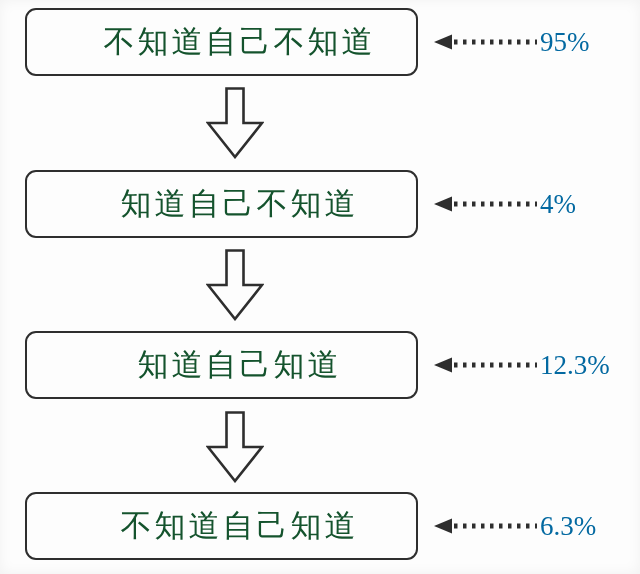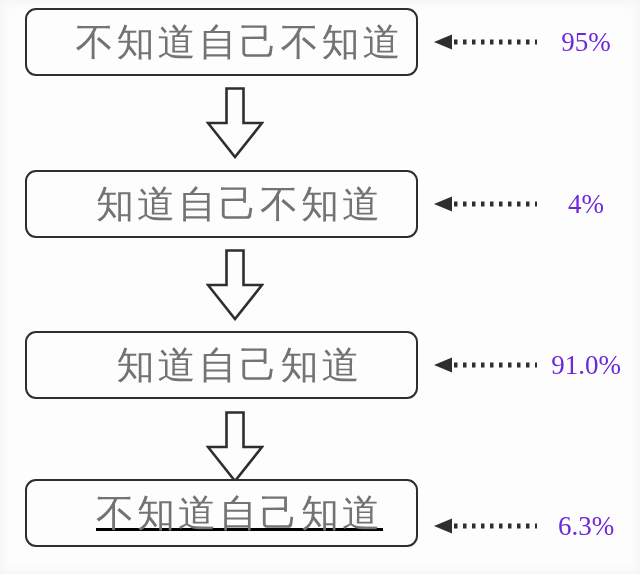--- a/index.html
+++ b/index.html
@@ -20,46 +20,45 @@
     border: 2.5px solid #2e2e2e;
     border-radius: 11px;
     background: #fdfdfd;
     display: flex;
     align-items: center;
     justify-content: center;
     box-sizing: border-box;
     padding-left: 36px;
   }
   .flow-box .box-label {
-    font-size: 38px;
+    font-size: 31px;
     letter-spacing: 3px;
-    color: #737373;
+    color: #14532d;
     white-space: nowrap;
   }
   .down-arrow {
     position: absolute;
     left: 206px;
     width: 58px;
     height: 72px;
   }
   .dotted-arrow {
     position: absolute;
     left: 433px;
     width: 106px;
     height: 18px;
   }
   .percent-label {
     position: absolute;
     left: 540px;
     width: 92px;
     height: 34px;
     line-height: 34px;
-    text-align: center;
     font-size: 27px;
-    color: #6d28d9;
+    color: #0369a1;
   }
   svg { display: block; }
 </style>
 </head>
 <body>
 
 <div class="canvas">
 
   <div class="flow-box" style="top:8px;">
     <span class="box-label">不知道自己不知道</span>
@@ -87,27 +86,27 @@
     <path d="M20.5 1.5 L37.5 1.5 L37.5 36 L56 36 L29 70 L2 36 L20.5 36 Z" fill="#fdfdfd" stroke="#2e2e2e" stroke-width="2.6" stroke-linejoin="miter"></path>
   </svg>
 
   <div class="flow-box" style="top:331px;text-align:center;">
     <span class="box-label">知道自己知道</span>
   </div>
   <svg class="dotted-arrow" style="top:356px;" viewBox="0 0 106 18">
     <polygon points="1,9 19,1.5 19,16.5" fill="#2e2e2e"></polygon>
     <line x1="21" y1="9" x2="104" y2="9" stroke="#2e2e2e" stroke-width="5" stroke-dasharray="3.5 5.5"></line>
   </svg>
-  <div class="percent-label" style="top:348px;">91.0%</div>
+  <div class="percent-label" style="top:348px;">12.3%</div>
 
   <svg class="down-arrow" style="top:411px;" viewBox="0 0 58 72">
     <path d="M20.5 1.5 L37.5 1.5 L37.5 36 L56 36 L29 70 L2 36 L20.5 36 Z" fill="#fdfdfd" stroke="#2e2e2e" stroke-width="2.6" stroke-linejoin="miter"></path>
   </svg>
 
-  <div class="flow-box" style="top:479px;text-decoration:underline;">
+  <div class="flow-box" style="top:492px;">
     <span class="box-label">不知道自己知道</span>
   </div>
   <svg class="dotted-arrow" style="top:517px;" viewBox="0 0 106 18">
     <polygon points="1,9 19,1.5 19,16.5" fill="#2e2e2e"></polygon>
     <line x1="21" y1="9" x2="104" y2="9" stroke="#2e2e2e" stroke-width="5" stroke-dasharray="3.5 5.5"></line>
   </svg>
   <div class="percent-label" style="top:509px;">6.3%</div>
 
 </div>
 

